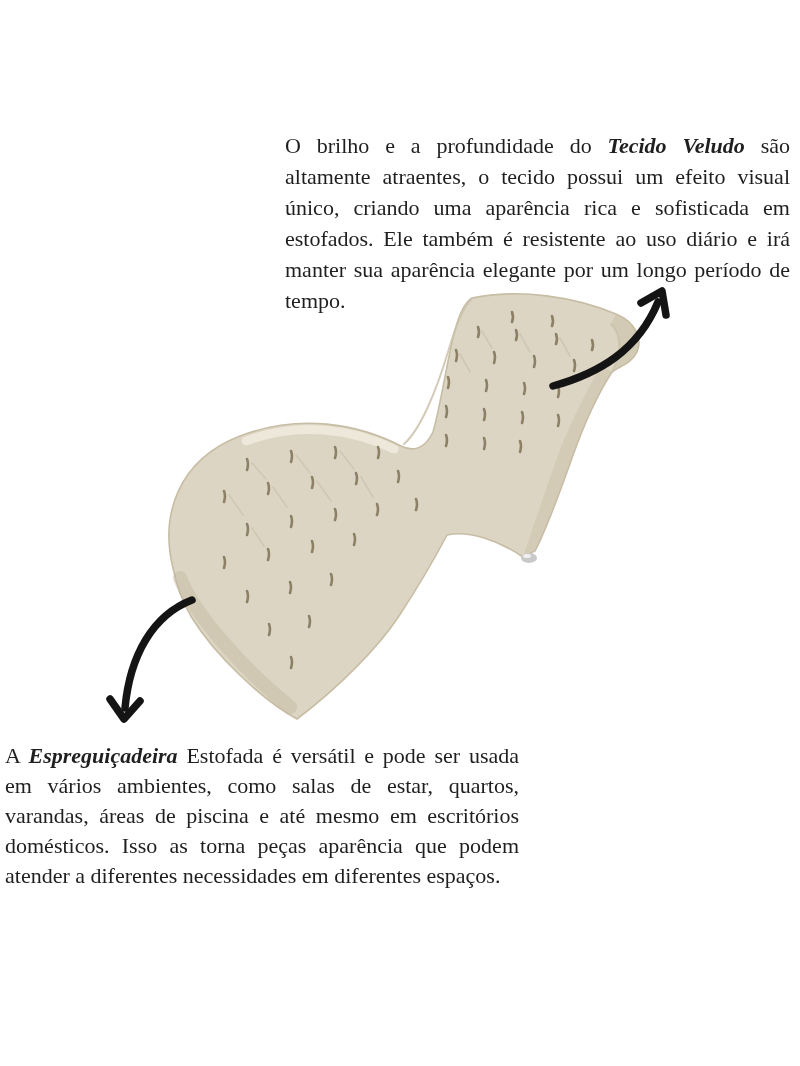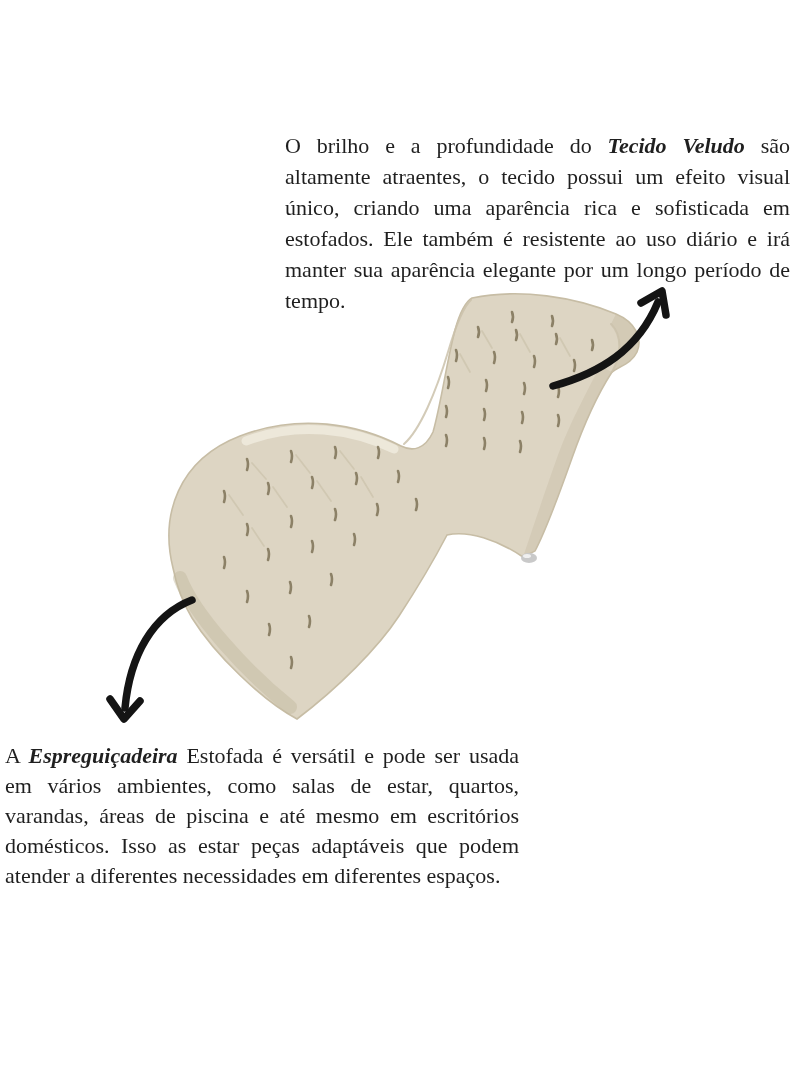--- a/index.html
+++ b/index.html
@@ -164,15 +164,15 @@
       <path d="M553,386 C600,373 638,350 658,302" stroke="#141414"></path>
       <path d="M641,303 L662,291 L666,315" stroke="#141414"></path>
     </g>
 
     <g fill="none" stroke-width="7.5" stroke-linecap="round" stroke-linejoin="round">
       <path d="M192,600 C153,615 130,655 125,708" stroke="#141414"></path>
       <path d="M110,699 L124,719 L140,701" stroke="#141414"></path>
     </g>
   </svg>
 
-  <p class="para para-bottom"><span>A </span><span class="hl">Espreguiçadeira</span><span> Estofada é versátil e pode ser usada em vários ambientes, como salas de estar, quartos, varandas, áreas de piscina e até mesmo em escritórios domésticos. Isso as estar peças adaptáveis que podem atender a diferentes necessidades em diferentes espaços.</span></p>
+  <p class="para para-bottom"><span>A </span><span class="hl">Espreguiçadeira</span><span> Estofada é versátil e pode ser usada em vários ambientes, como salas de estar, quartos, varandas, áreas de piscina e até mesmo em escritórios domésticos. Isso as torna peças aparência que podem atender a diferentes necessidades em diferentes espaços.</span></p>
 
 </div>
 
 </body></html>

